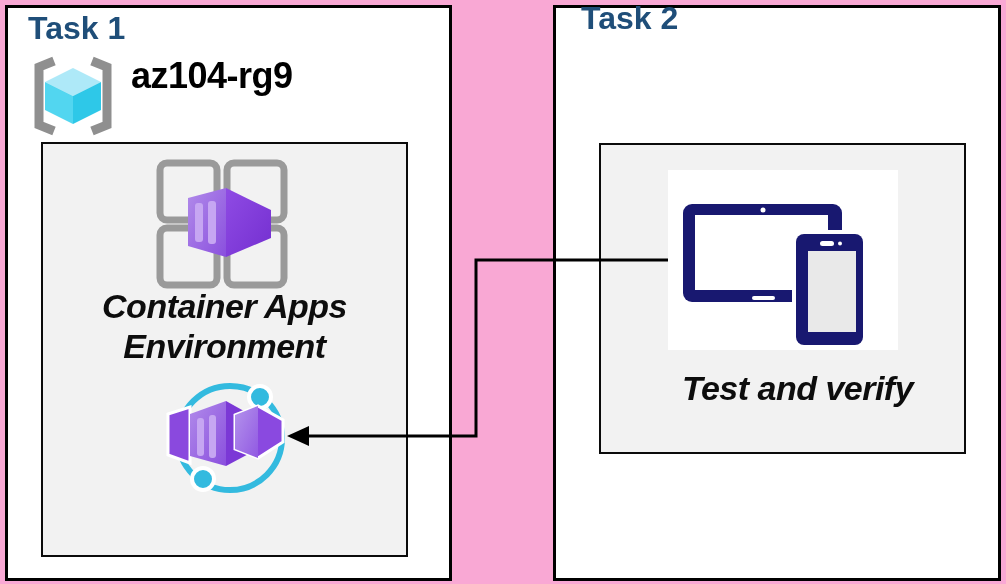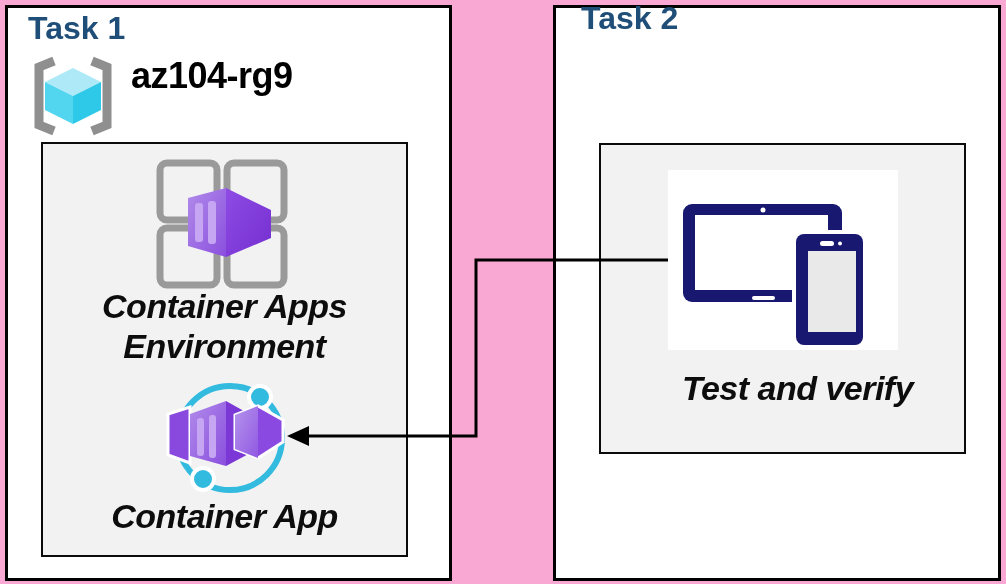--- a/index.html
+++ b/index.html
@@ -86,21 +86,20 @@
       <polygon points="2,34 24,27 24,83 2,75" fill="#8A49DE" stroke="#fff" stroke-width="3"></polygon>
       <polygon points="60,21 94,40 94,68 60,86" fill="#7B38D6"></polygon>
       <polygon points="24,34 60,21 60,86 24,76" fill="url(#appFront)"></polygon>
       <rect x="31" y="38" width="7" height="38" rx="3" fill="#C6A6F2"></rect>
       <rect x="43" y="35" width="7" height="43" rx="3" fill="#C6A6F2"></rect>
       <polygon points="69,35 92,26 117,40 117,62 92,78 69,69" fill="#8A49E0" stroke="#fff" stroke-width="3"></polygon>
       <polygon points="69,35 92,26 92,78 69,69" fill="url(#appRight)"></polygon>
     </svg>
   </div>
 
-  <div class="abs item-label" style="left:41px;top:496px;width:367px;">Container App</div>
 
   <div class="abs task-box" style="left:553px;top:5px;width:448px;height:576px;"></div>
 
   <div class="abs task-title" style="left:581px;top:0;">Task 2</div>
 
   <div class="abs inner-panel" style="left:599px;top:143px;width:367px;height:311px;"></div>
 
   <div class="abs" style="left:668px;top:170px;width:230px;height:180px;">
     <svg width="230" height="180" viewBox="0 0 230 180">
       <rect x="0" y="0" width="230" height="180" fill="#ffffff"></rect>

